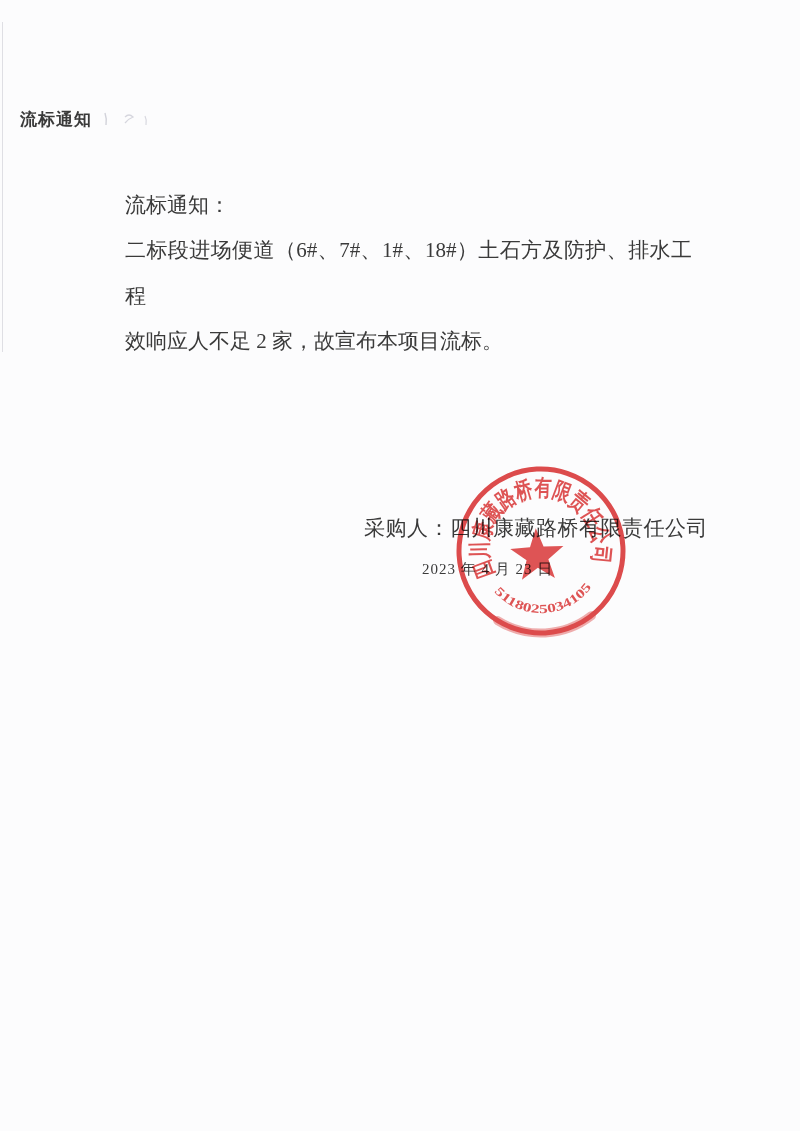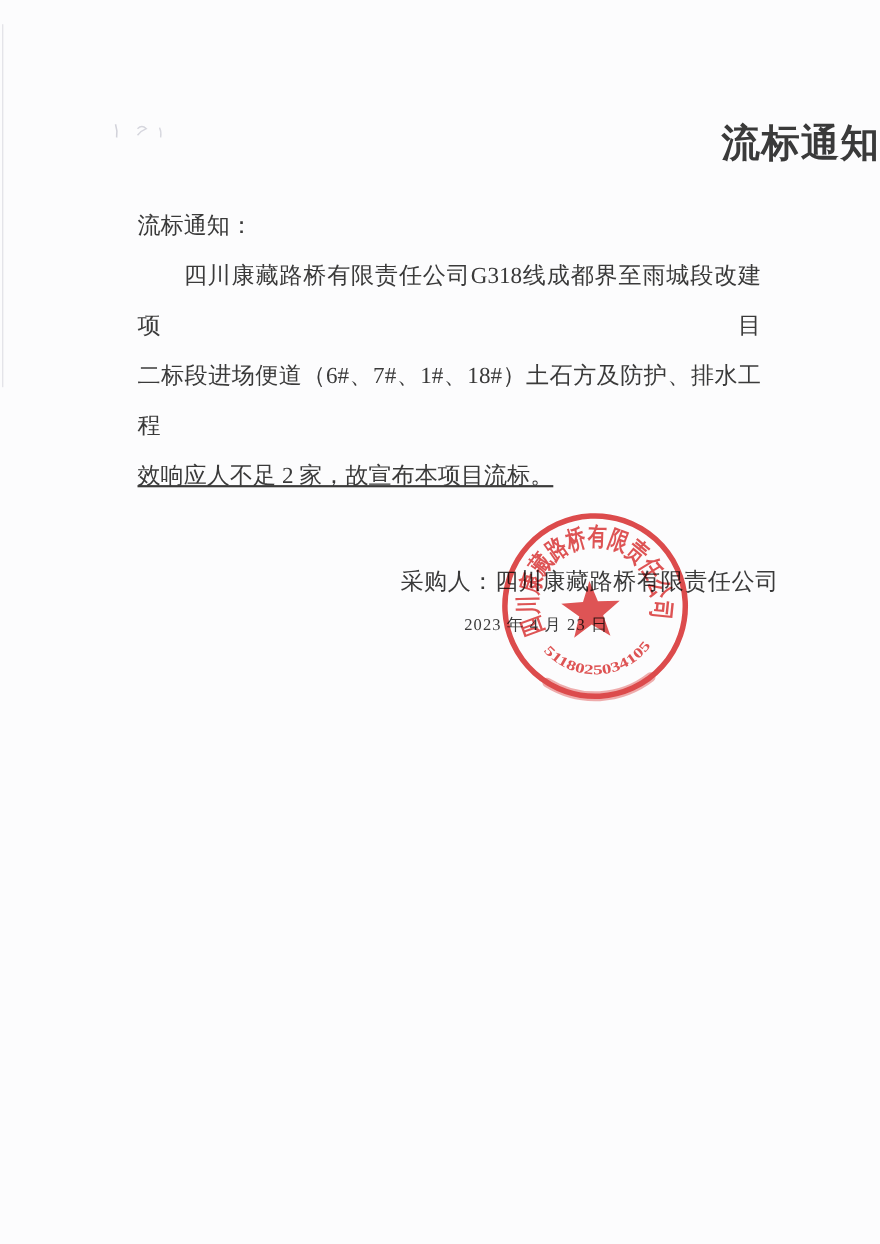--- a/index.html
+++ b/index.html
@@ -17,31 +17,31 @@
     width:1px; height:330px;
     background:#c6c6cf; opacity:.55;
   }
   .scan-smudge {
     position:absolute; left:101px; top:108px;
     width:56px; height:22px;
     opacity:.5; filter:blur(.6px);
   }
   .doc-title {
     position:absolute; top:110px; left:20px; width:780px;
-    text-align:right;
-    font-size:35px; font-weight:bold; line-height:1.2;
+    text-align:left;
+    font-size:17px; font-weight:bold; line-height:1.2;
     letter-spacing:1px;
   }
   .body-block {
     position:absolute; left:125px; top:183px; width:567px;
     font-size:21px; line-height:45.4px;
   }
   .body-line { text-align:justify; text-align-last:justify; }
   .body-line.first { text-indent:42px; }
-  .body-line.last { text-align-last:left;text-decoration:underline; }
+  .body-line.last { text-align-last:left; }
   .salutation { text-align-last:left; }
   .signature-line {
     position:absolute; left:364px; top:514px;
     font-size:21px; line-height:1.4; letter-spacing:.5px;
   }
   .date-line {
     position:absolute; left:422px; top:559px;
     font-size:15px; line-height:1.4; letter-spacing:1px;text-align:right;
   }
   .seal {
@@ -62,21 +62,20 @@
   <svg class="scan-smudge" viewBox="0 0 56 22" aria-hidden="true">
     <path d="M4 5 q2 6 1 12" stroke="#a9aab8" stroke-width="1.4" fill="none"></path>
     <path d="M24 9 q4 -4 8 0 q-5 2 -8 6" stroke="#b0b1bf" stroke-width="1.3" fill="none"></path>
     <path d="M44 8 q2 4 1 9" stroke="#b4b5c2" stroke-width="1.2" fill="none"></path>
   </svg>
 
   <div class="doc-title">流标通知</div>
 
   <div class="body-block">
     <div class="body-line salutation">流标通知：</div>
-    <div class="body-line first">四川康藏路桥有限责任公司G318线成都界至雨城段改建项目</div>
     <div class="body-line">二标段进场便道（6#、7#、1#、18#）土石方及防护、排水工程</div>
     <div class="body-line last">效响应人不足 2 家，故宣布本项目流标。</div>
   </div>
 
   <div class="signature-line">采购人：四川康藏路桥有限责任公司</div>
   <div class="date-line">2023 年 4 月 23 日</div>
 
   <svg class="seal" viewBox="0 0 200 200">
     <defs>
       <path id="seal-arc-top" d="M 52.5 121.1 A 53 53 0 1 1 147.5 121.1" fill="none"></path>

